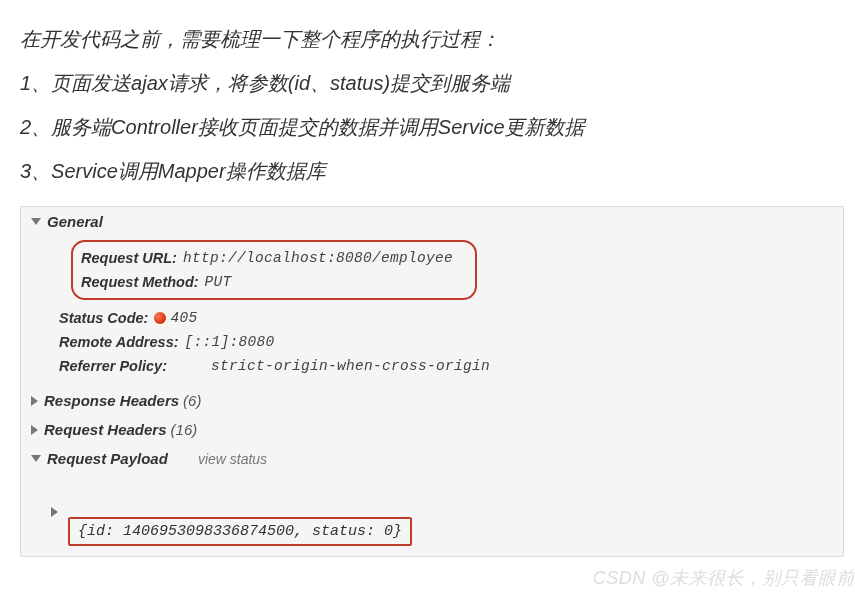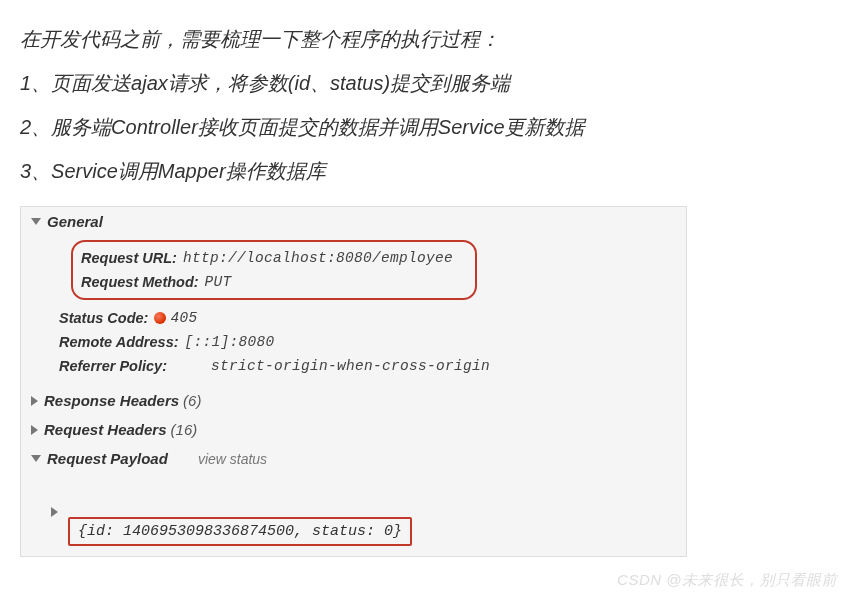--- a/index.html
+++ b/index.html
@@ -14,21 +14,21 @@
     .text-line {
       font-size: 20px;
       color: #333;
       line-height: 1.9;
       margin-bottom: 6px;
     }
     .panel {
       background: #f5f5f5;
       border: 1px solid #ddd;
       margin-top: 16px;
-      width: 667px;
+      width: 824px;
     }
     .section-header {
       display: flex;
       align-items: center;
       padding: 6px 10px;
       font-size: 15px;
       color: #333;
       cursor: pointer;
     }
     .triangle-down {
@@ -95,22 +95,22 @@
       color: #333;
       padding: 4px 8px;
       border: 2px solid #c0392b;
       border-radius: 2px;
       margin-left: 4px;
       margin-top: 40px;
     }
     .watermark {
       position: absolute;
       bottom: 12px;
-      right: 18px;
-      font-size: 15px;
+      right: 0;
+      font-size: 18px;
       color: #ddd;
       letter-spacing: 0.5px;
       pointer-events: none;
     }
   </style>
 </head>
 <body>
 
 <div class="text-line">在开发代码之前，需要梳理一下整个程序的执行过程：</div>
 <div class="text-line">1、页面发送ajax请求，将参数(id、status)提交到服务端</div>

